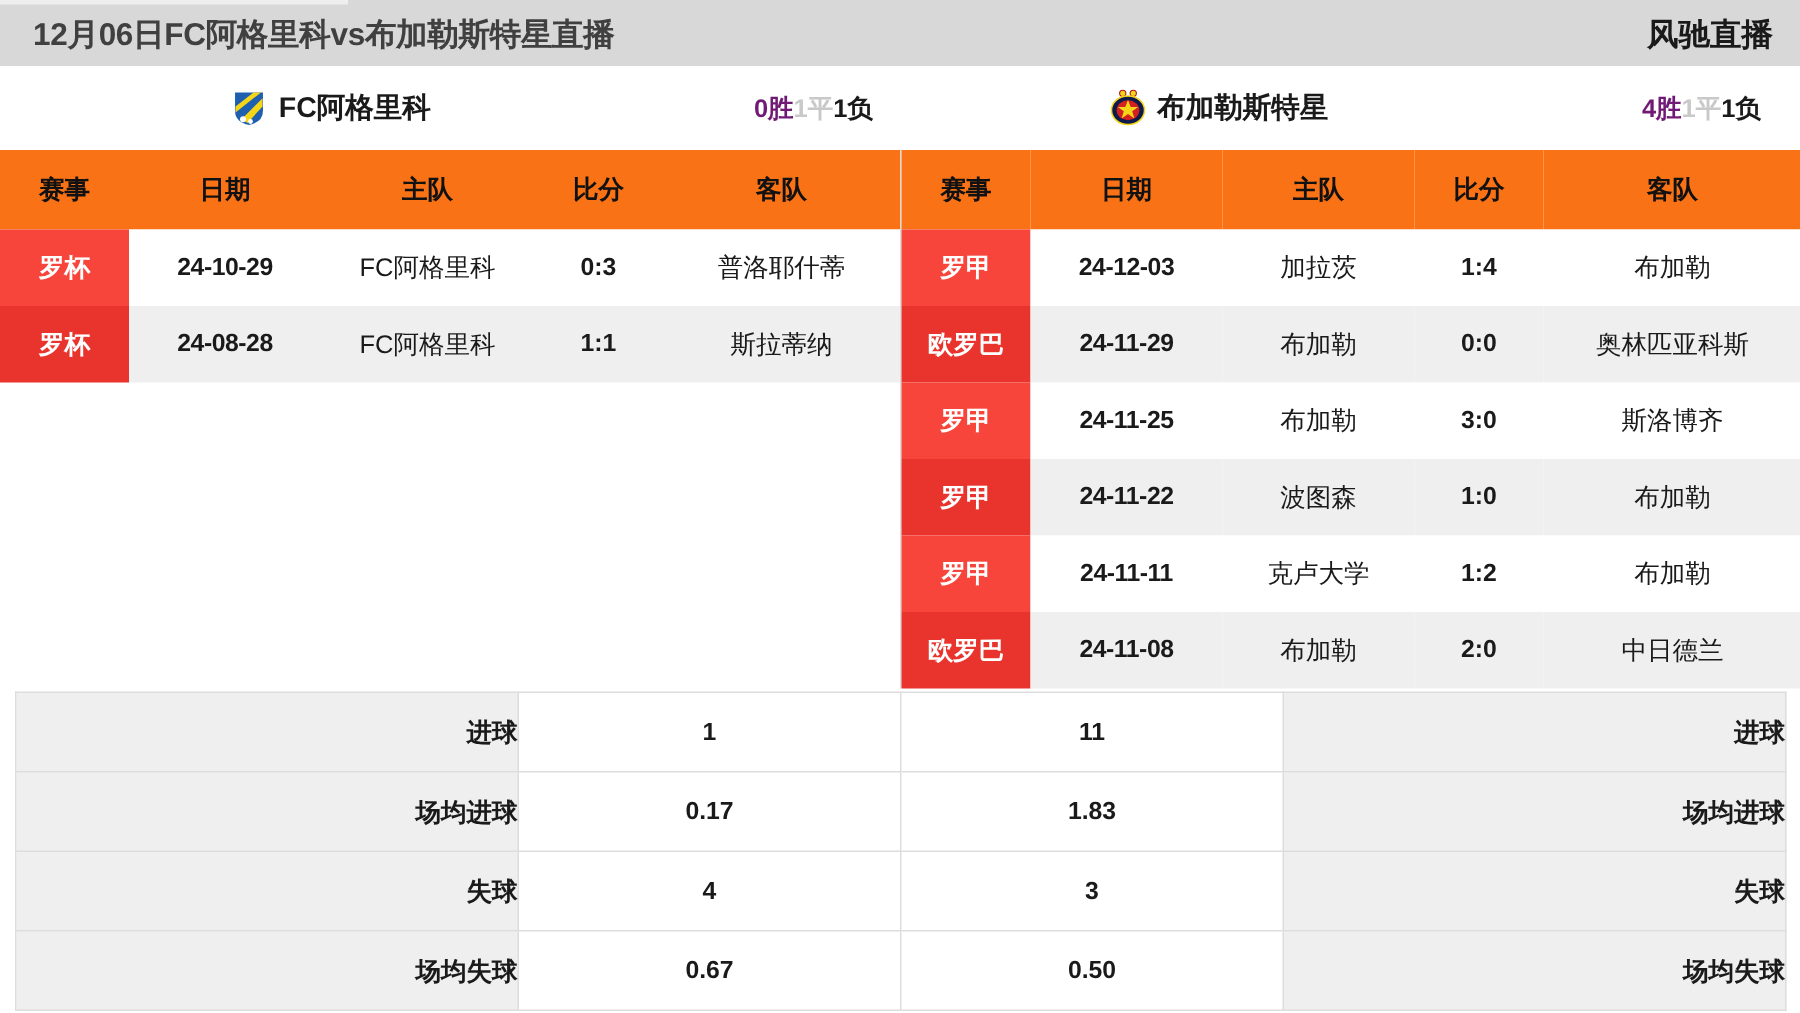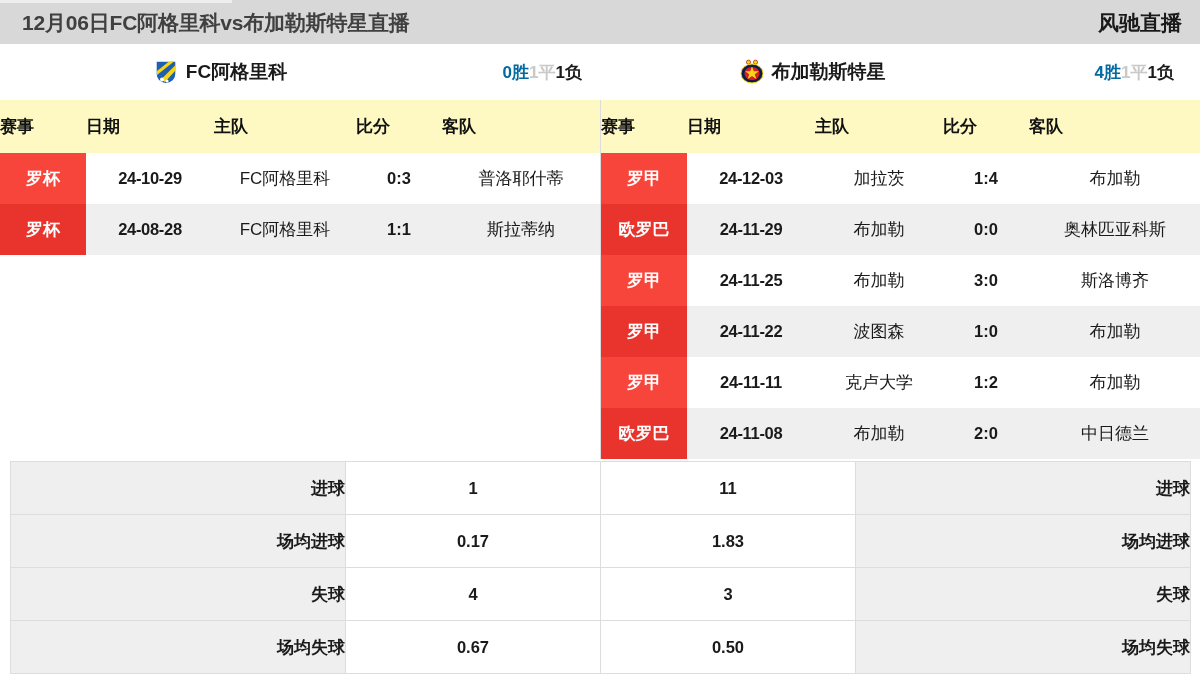--- a/index.html
+++ b/index.html
@@ -44,37 +44,37 @@
     display: flex; align-items: center; justify-content: center; gap: 7px;
   }
   .team-name {
     font-size: 19px; font-weight: bold; color: #1a1a1a; white-space: nowrap;
   }
   .team-record {
     position: absolute; right: 18px; top: 0; height: 56px;
     display: flex; align-items: center;
     font-size: 17px; font-weight: bold; white-space: nowrap;
   }
-  .rec-win  { color: #0369a1; margin-left: 36px; }
+  .rec-win  { color: #701a75; margin-left: 36px; }
   .rec-draw { color: #c9c9c9; }
   .rec-lose { color: #1a1a1a; }
 
   
   .logo { width: 26px; height: 26px; flex: 0 0 26px; position: relative; }
   .logo svg { display: block; width: 26px; height: 26px; }
 
   
   .panel { position: absolute; top: 100px; width: 600px; }
   .panel.left  { left: 0; }
   .panel.right { left: 600px; border-left: 1px solid #dcdcdc; }
 
   .mt { width: 100%; border-collapse: collapse; table-layout: fixed; }
   .mt th {
     height: 53px; font-size: 17px; font-weight: bold; color: #111;
-    background: #fef9c3; text-align: left; vertical-align: middle;
+    background: #f97316; text-align: center; vertical-align: middle;
   }
   .mt td {
     height: 51px; font-size: 17px; color: #1a1a1a;
     text-align: center; vertical-align: middle; white-space: nowrap;
   }
   .mt tr.odd  td { background: #ffffff; }
   .mt tr.even td { background: #efefef; }
   .mt td.badge {
     color: #ffffff; font-weight: bold; font-size: 17px;
     padding: 4px;

